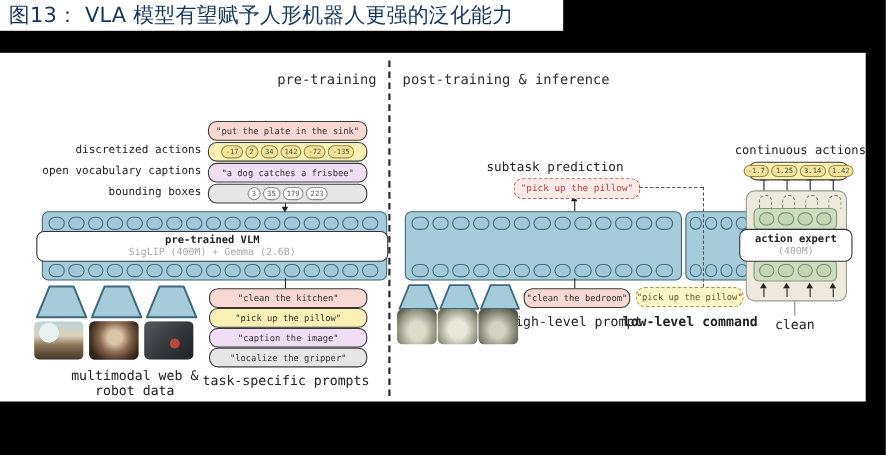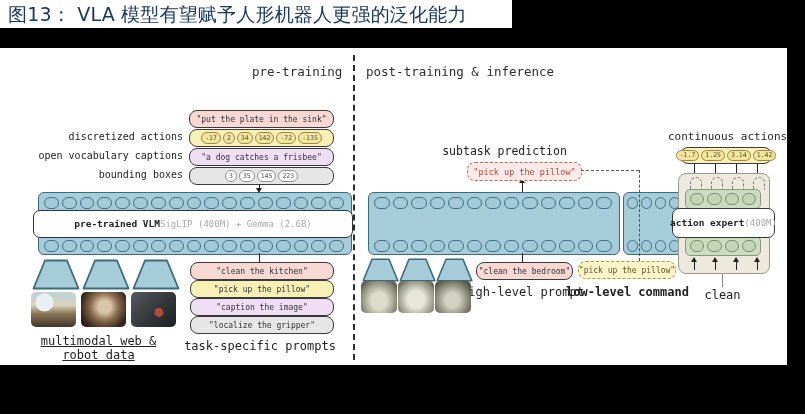--- a/index.html
+++ b/index.html
@@ -15,21 +15,21 @@
   .row-label{position:absolute;left:20px;width:163px;text-align:right;font-size:10px;line-height:16px;color:#222;white-space:nowrap;}
   .pill{position:absolute;height:16px;border:1px solid #3a3a3a;border-radius:8px;display:flex;
         align-items:center;justify-content:center;font-size:8px;color:#333;white-space:nowrap;z-index:5;gap:2px;}
   .tok{border-radius:6px;font-size:6.5px;line-height:1;padding:1.5px 3px;border:1px solid #9a8a4a;
        background:#f5e49c;color:#4e4e4e;}
   .tok.white{background:#fff;border-color:#909090;}
   .bar{position:absolute;background:#a6cbd9;border:1.5px solid #3d6a7d;border-radius:6px;z-index:1;}
   .slot-row{position:absolute;display:flex;gap:3px;z-index:2;}
   .slot{flex:1;height:12px;background:#a2c9d8;border:1px solid #41708a;border-radius:6px;box-sizing:border-box;}
   .white-box{position:absolute;background:#fff;border:1.3px solid #333;border-radius:7px;display:flex;
-       flex-direction:row;align-items:center;justify-content:center;z-index:5;box-sizing:border-box;}
+       flex-direction:column;align-items:center;justify-content:center;z-index:5;box-sizing:border-box;}
   .wb-title{font-size:9.5px;font-weight:bold;color:#222;line-height:12px;white-space:nowrap;}
   .wb-sub{font-size:9px;color:#a9a9a9;line-height:11px;white-space:nowrap;}
   .vline{position:absolute;width:0;border-left:1.3px solid #222;z-index:4;}
   .gline{position:absolute;width:0;border-left:1.1px solid #888;z-index:1;}
   .tri-up{position:absolute;width:0;height:0;border-left:3.2px solid transparent;border-right:3.2px solid transparent;
        border-bottom:5.5px solid #222;z-index:4;}
   .tri-down{position:absolute;width:0;height:0;border-left:3.2px solid transparent;border-right:3.2px solid transparent;
        border-top:5.5px solid #222;z-index:4;}
   .dash-h{position:absolute;height:0;border-top:1.5px dashed #555;z-index:7;}
   .dash-v{position:absolute;width:0;border-left:1.5px dashed #555;z-index:7;}
@@ -75,21 +75,21 @@
       <span class="tok">2</span>
       <span class="tok">34</span>
       <span class="tok">142</span>
       <span class="tok">-72</span>
       <span class="tok">-135</span>
     </div>
     <div class="pill" style="left:189px;top:100px;width:143px;background:#f0def4;">"a dog catches a frisbee"</div>
     <div class="pill" style="left:189px;top:119px;width:143px;background:#e6e6e6;">
       <span class="tok white">3</span>
       <span class="tok white">35</span>
-      <span class="tok white">145</span>
+      <span class="tok white">179</span>
       <span class="tok white">223</span>
     </div>
 
     <div class="vline" style="left:259px;top:135px;height:6px;"></div>
     <div class="tri-down" style="left:256px;top:140px;"></div>
 
     <div class="bar" style="left:38px;top:144px;width:312px;height:61px;"></div>
     <div class="slot-row" style="left:44px;top:149px;width:300px;">
         <div class="slot"></div>
         <div class="slot"></div>
@@ -138,21 +138,21 @@
       </svg>
     <svg class="abs" style="left:82px;top:211px;" width="48" height="31">
       <path d="M13,1.5 L35,1.5 L46.5,29.5 L1.5,29.5 Z" fill="#a6cbd9" stroke="#3d6a7d" stroke-width="1.8" stroke-linejoin="round"></path>
       </svg>
     <svg class="abs" style="left:132px;top:211px;" width="48" height="31">
       <path d="M13,1.5 L35,1.5 L46.5,29.5 L1.5,29.5 Z" fill="#a6cbd9" stroke="#3d6a7d" stroke-width="1.8" stroke-linejoin="round"></path>
       </svg>
     <div class="photo p1" style="left:31px;top:244px;width:45px;height:35px;"></div>
     <div class="photo p2" style="left:81px;top:244px;width:45px;height:35px;"></div>
     <div class="photo p3" style="left:131px;top:244px;width:45px;height:35px;"></div>
-    <div class="cap" style="left:16px;top:287px;width:165px;text-decoration:underline;">
+    <div class="cap" style="left:40px;top:287px;width:165px;">
       <div>multimodal web &amp;</div>
       <div>robot data</div>
     </div>
 
     <div class="vline" style="left:259px;top:205px;height:9px;"></div>
     <div class="pill" style="left:190px;top:214px;width:142px;background:#f7d8d2;">"clean the kitchen"</div>
     <div class="pill" style="left:190px;top:232px;width:142px;background:#f9f0b5;">"pick up the pillow"</div>
     <div class="pill" style="left:190px;top:250px;width:142px;background:#f0def4;">"caption the image"</div>
     <div class="pill" style="left:190px;top:268px;width:142px;background:#e6e6e6;">"localize the gripper"</div>
     <div class="cap" style="left:175px;top:292px;width:170px;">task-specific prompts</div>

